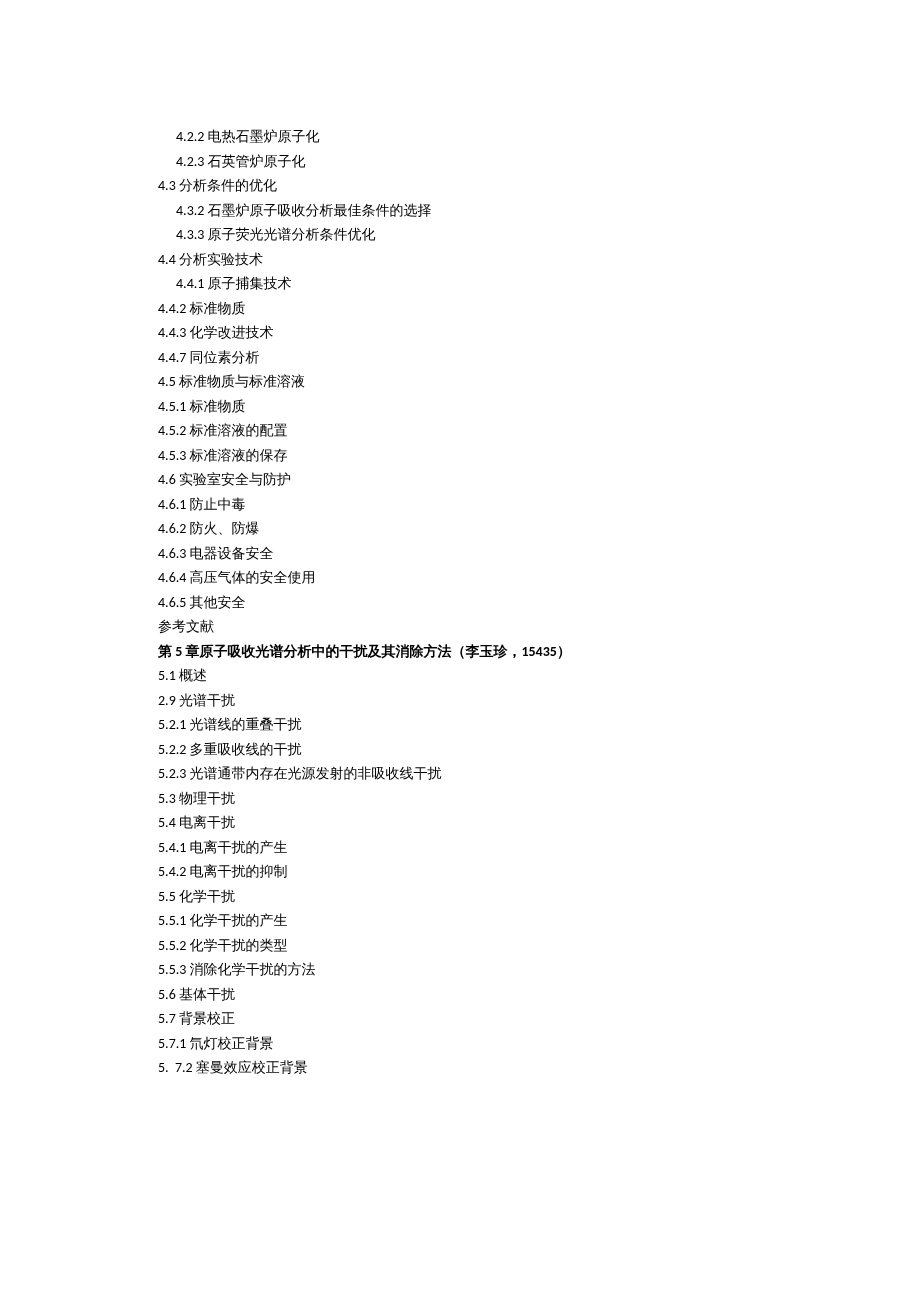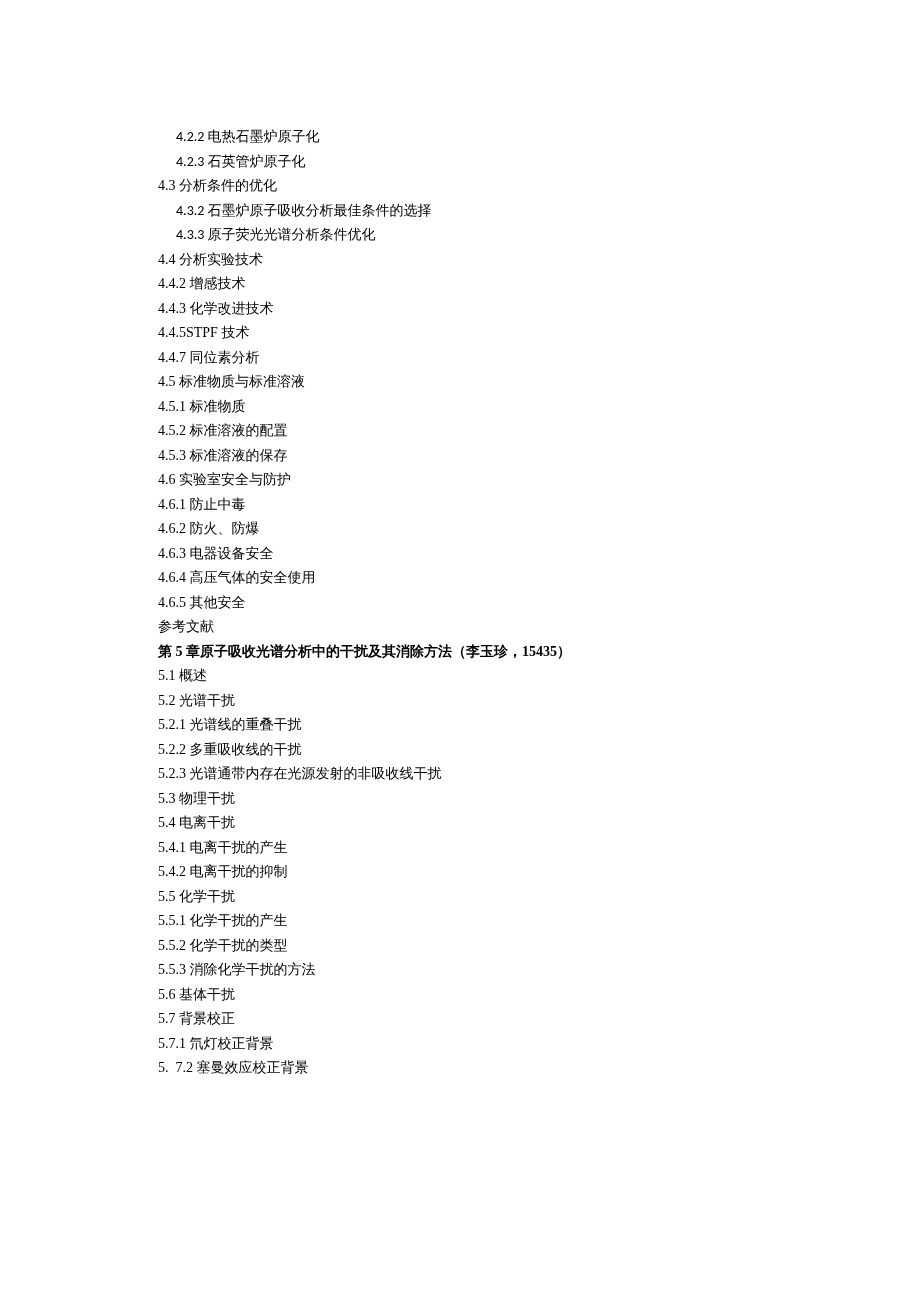--- a/index.html
+++ b/index.html
@@ -14,52 +14,52 @@
   .page{
     width:920px;
     min-height:1301px;
     margin:7px auto;
     padding:118px 158px 80px 158px;
     box-sizing:border-box;
   }
   .line{
     white-space:pre;
   }
-  .indent-1{padding-left:0;font-family:Liberation Serif, serif;}
+  .indent-1{padding-left:0;}
   .indent-2{padding-left:18px;}
   .bold{font-weight:700;}
 </style>
 </head>
 <body>
 
 <div class="page" id="page">
     <div class="line indent-2">4.2.2 电热石墨炉原子化</div>
     <div class="line indent-2">4.2.3 石英管炉原子化</div>
     <div class="line indent-1">4.3 分析条件的优化</div>
     <div class="line indent-2">4.3.2 石墨炉原子吸收分析最佳条件的选择</div>
     <div class="line indent-2">4.3.3 原子荧光光谱分析条件优化</div>
     <div class="line indent-1">4.4 分析实验技术</div>
-    <div class="line indent-1">4.4.2 增感技术</div>
+    <div class="line indent-2">4.4.1 原子捕集技术</div>
+    <div class="line indent-1">4.4.2 标准物质</div>
     <div class="line indent-1">4.4.3 化学改进技术</div>
-    <div class="line indent-1">4.4.5STPF 技术</div>
     <div class="line indent-1">4.4.7 同位素分析</div>
     <div class="line indent-1">4.5 标准物质与标准溶液</div>
     <div class="line indent-1">4.5.1 标准物质</div>
     <div class="line indent-1">4.5.2 标准溶液的配置</div>
     <div class="line indent-1">4.5.3 标准溶液的保存</div>
     <div class="line indent-1">4.6 实验室安全与防护</div>
     <div class="line indent-1">4.6.1 防止中毒</div>
     <div class="line indent-1">4.6.2 防火、防爆</div>
     <div class="line indent-1">4.6.3 电器设备安全</div>
     <div class="line indent-1">4.6.4 高压气体的安全使用</div>
     <div class="line indent-1">4.6.5 其他安全</div>
     <div class="line indent-1">参考文献</div>
     <div class="line indent-1 bold">第 5 章原子吸收光谱分析中的干扰及其消除方法（李玉珍，15435）</div>
     <div class="line indent-1">5.1 概述</div>
-    <div class="line indent-1">5.2 光谱干扰</div>
+    <div class="line indent-1">2.9 光谱干扰</div>
     <div class="line indent-1">5.2.1 光谱线的重叠干扰</div>
     <div class="line indent-1">5.2.2 多重吸收线的干扰</div>
     <div class="line indent-1">5.2.3 光谱通带内存在光源发射的非吸收线干扰</div>
     <div class="line indent-1">5.3 物理干扰</div>
     <div class="line indent-1">5.4 电离干扰</div>
     <div class="line indent-1">5.4.1 电离干扰的产生</div>
     <div class="line indent-1">5.4.2 电离干扰的抑制</div>
     <div class="line indent-1">5.5 化学干扰</div>
     <div class="line indent-1">5.5.1 化学干扰的产生</div>
     <div class="line indent-1">5.5.2 化学干扰的类型</div>

